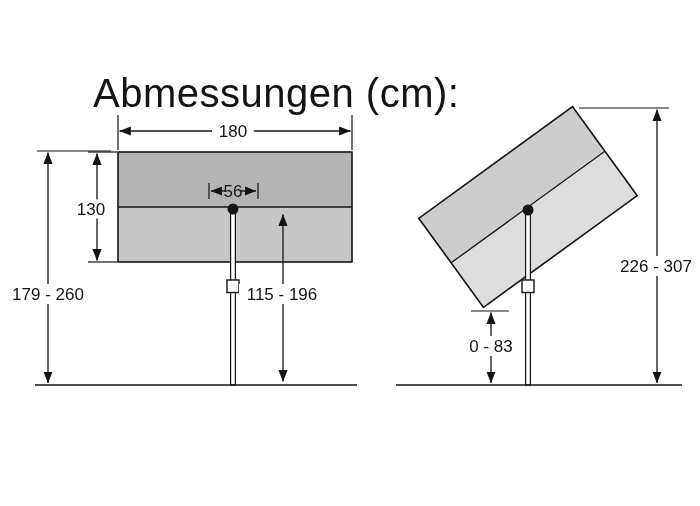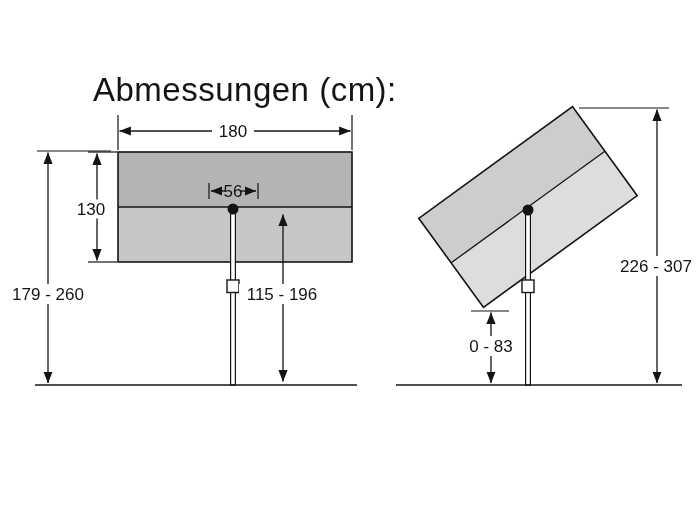--- a/index.html
+++ b/index.html
@@ -6,21 +6,21 @@
   .stage{
     position:relative;
     width:700px;height:506px;
     background:#ffffff;
     font-family:"Liberation Sans", sans-serif;
     overflow:hidden;
   }
   .title{
     position:absolute;
     left:93px;top:71px;
-    font-size:33px;
+    font-size:40px;
     letter-spacing:0.5px;
     color:#141414;
     white-space:nowrap;
   }
   svg{position:absolute;left:0;top:0;}
   .ln{stroke:#141414;fill:none;}
   .dim{stroke:#141414;stroke-width:1.3;fill:none;}
   .ext{stroke:#141414;stroke-width:1.2;fill:none;}
   .mask{fill:#ffffff;stroke:none;}
   text{

